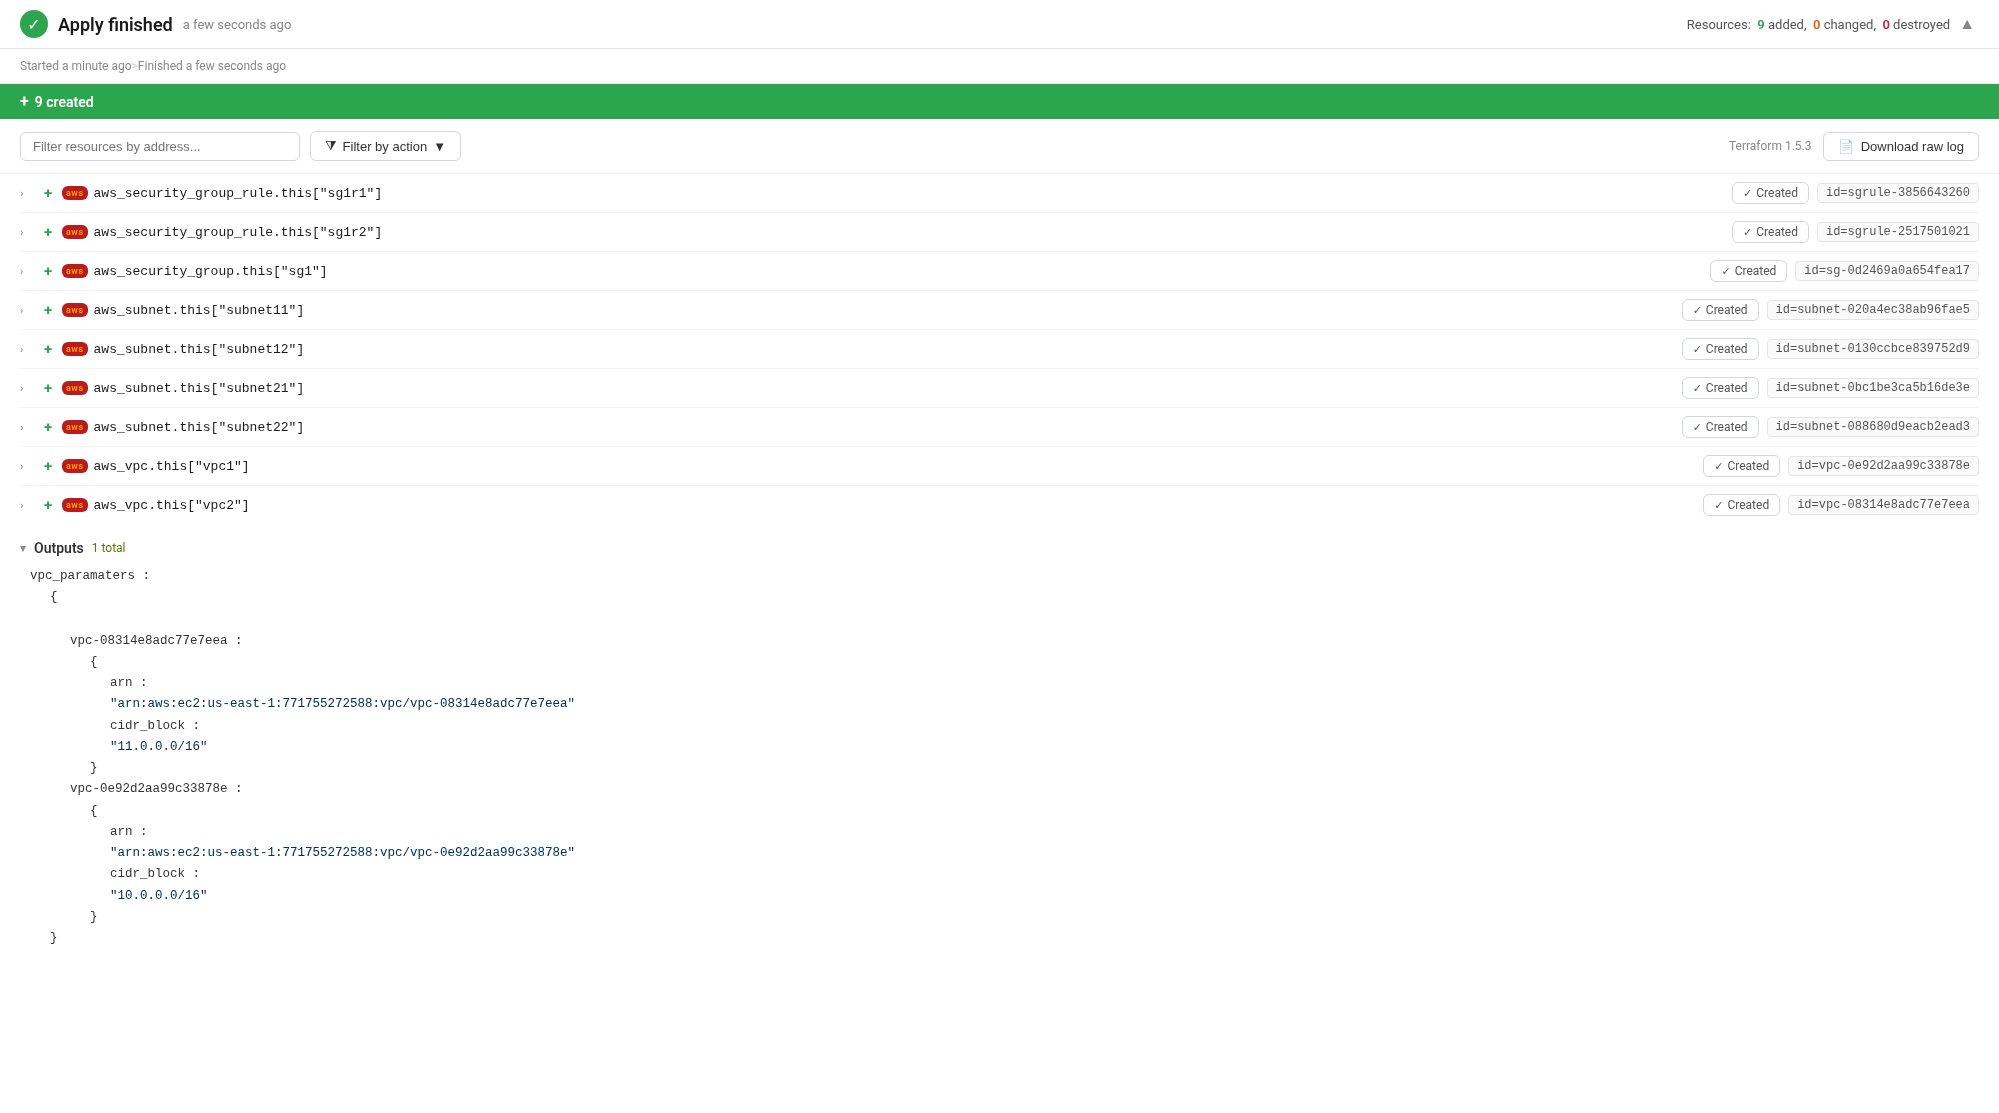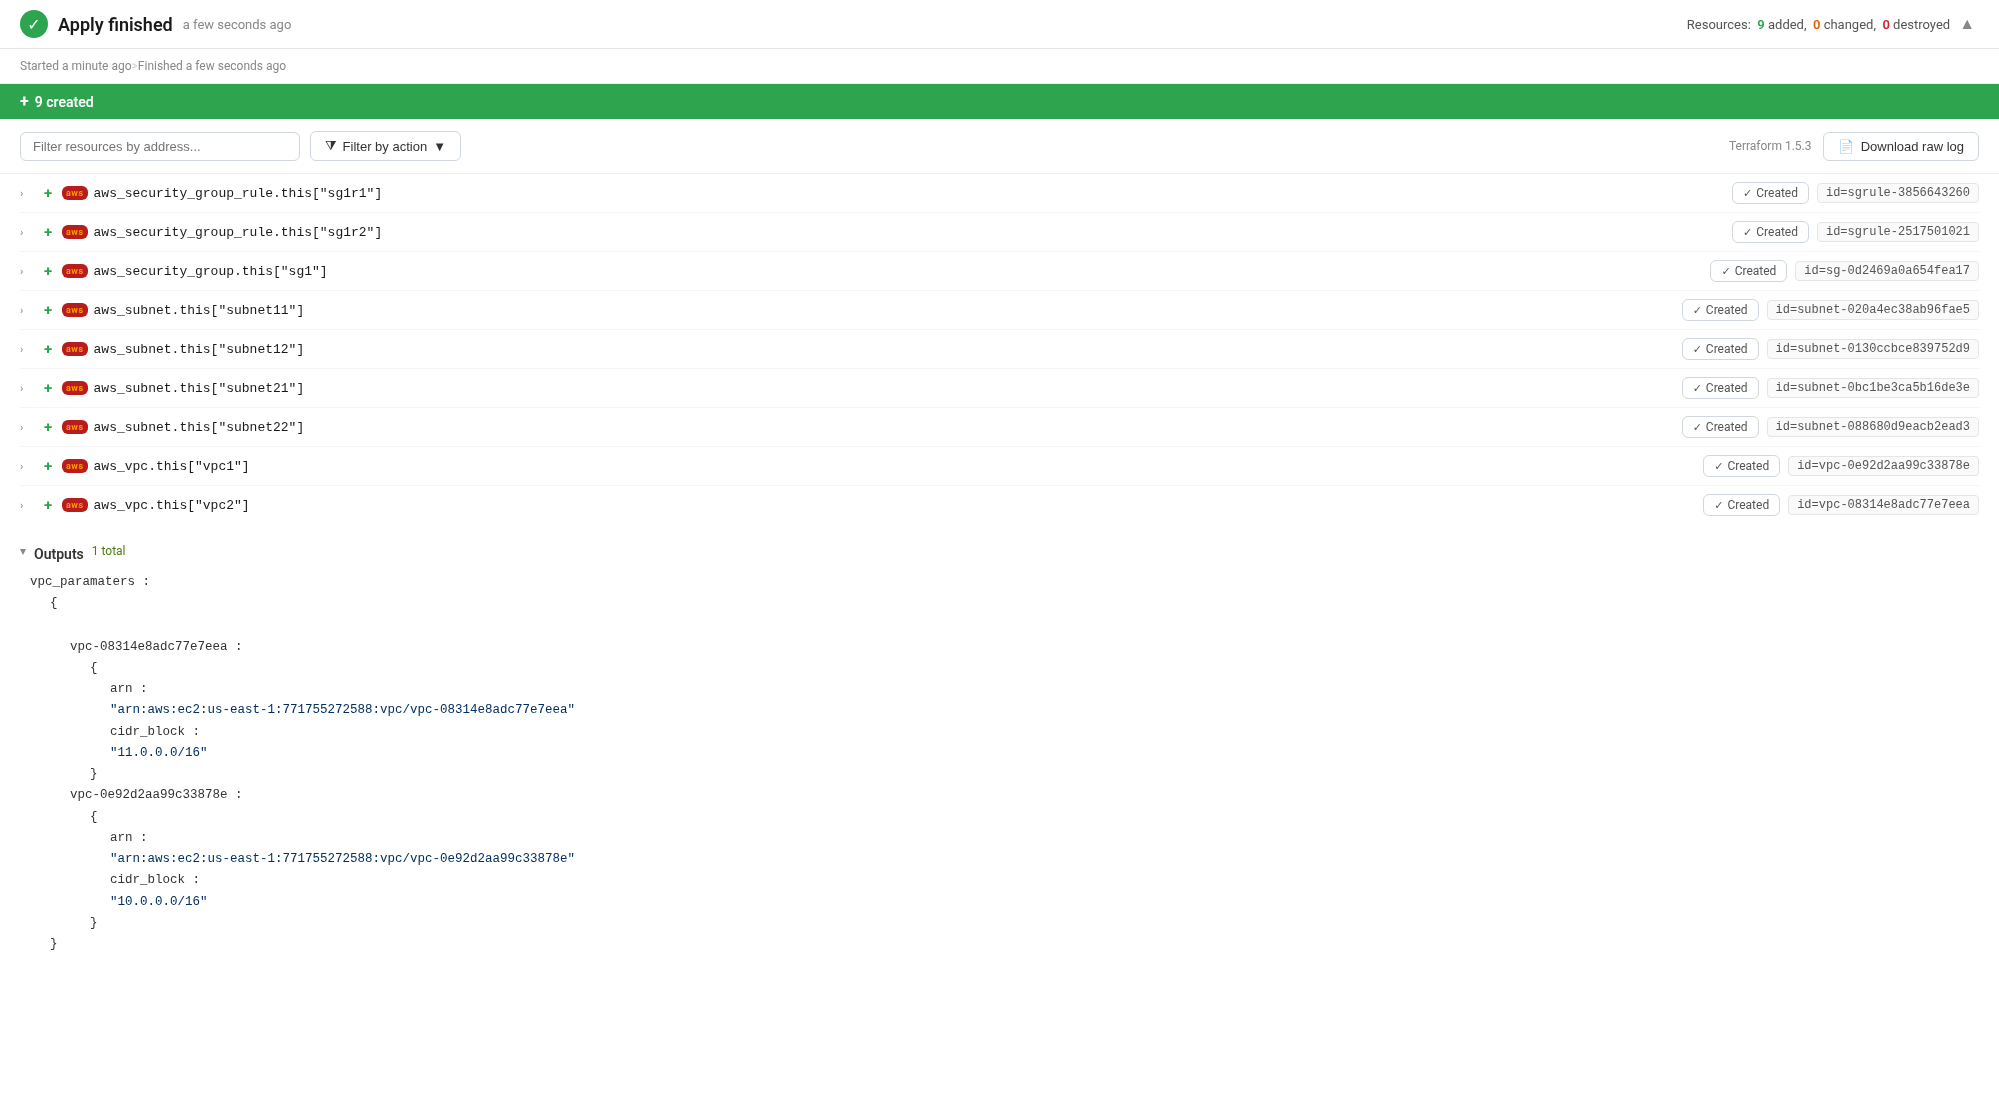--- a/index.html
+++ b/index.html
@@ -222,21 +222,20 @@
     .outputs-header {
       display: flex;
       align-items: center;
       gap: 8px;
       margin-bottom: 10px;
       cursor: pointer;
     }
     .outputs-title {
       font-size: 14px;
       font-weight: 600;
-      margin-top: 6px;
     }
     .outputs-count {
       font-size: 12px;
       color: #4d7c0f;
     }
     .outputs-body {
       font-family: 'Courier New', monospace;
       font-size: 12.5px;
       color: #333;
       padding-left: 10px;

